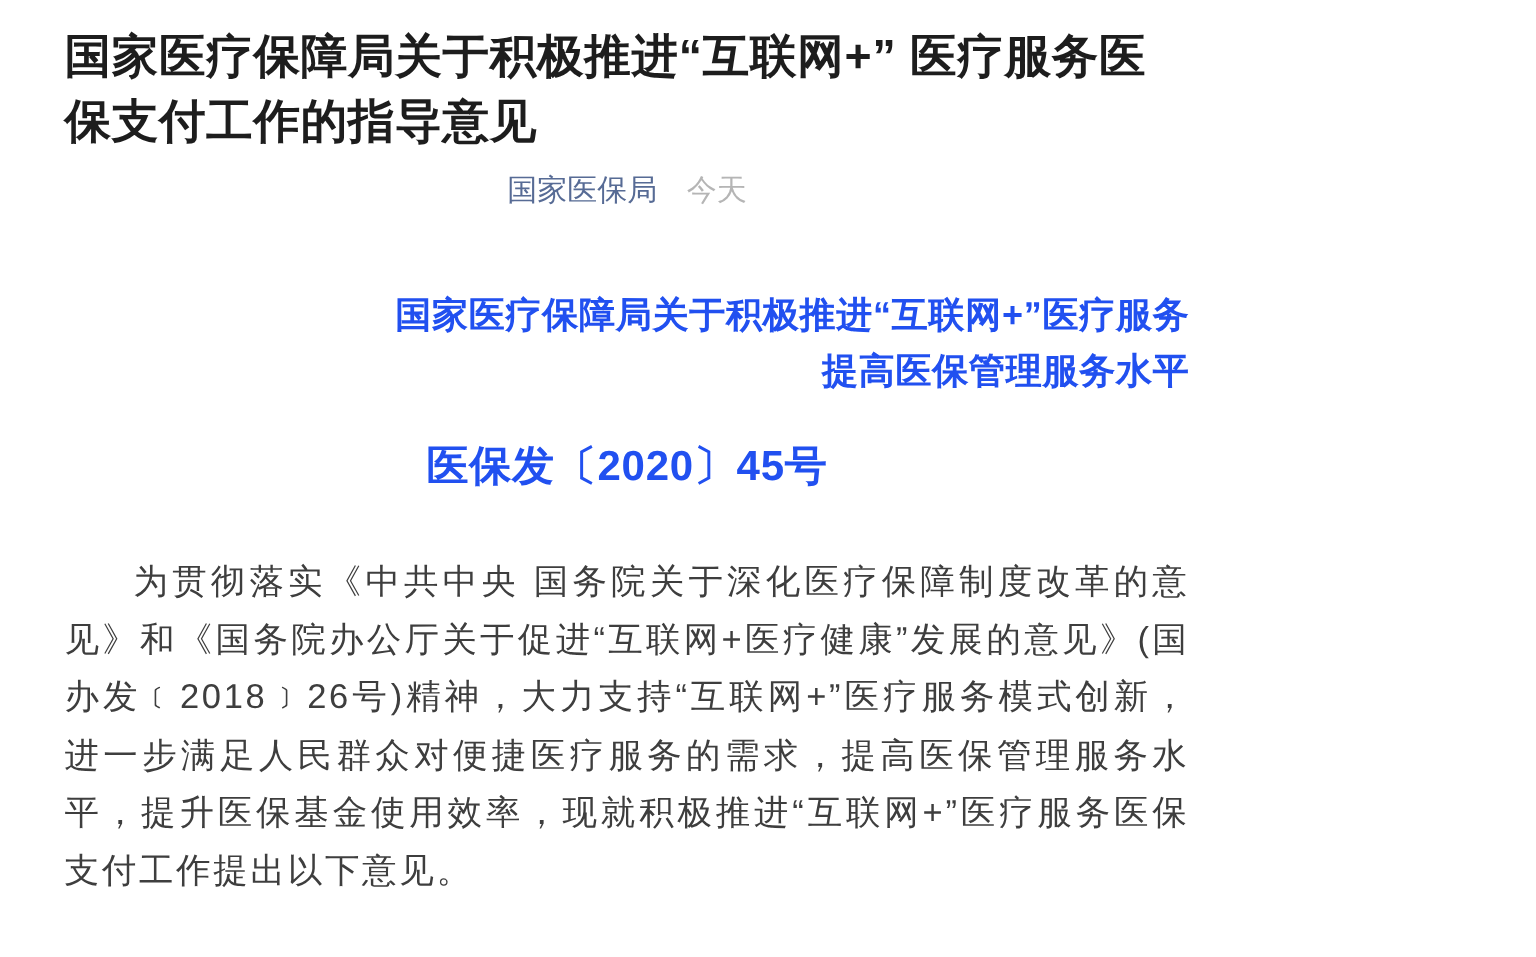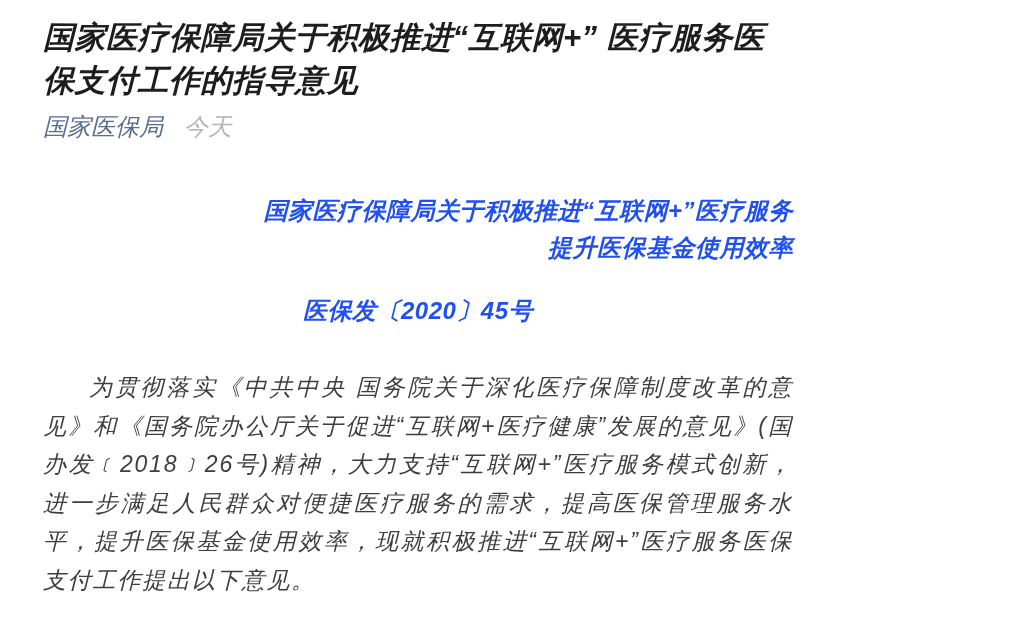--- a/index.html
+++ b/index.html
@@ -4,54 +4,54 @@
 <style>
   * { margin: 0; padding: 0; box-sizing: border-box; }
   html, body { background: #ffffff; }
   .page {
     position: relative;
     width: 836px;
     height: 638px;
     background: #ffffff;
     overflow: hidden;
     font-family: "Liberation Sans", "DejaVu Sans", sans-serif;
-    font-style: italic;
   }
   .content { padding: 0 43px; }
 
   .article-title {
     margin-top: 16px;
     font-size: 31px;
     line-height: 43px;
     font-weight: 700;
     color: #1d1d1d;
     letter-spacing: 0.5px;
   }
 
   .byline {
     margin-top: 12px;
-    font-size: 24px;
+    font-size: 20px;
     line-height: 26px;
+    text-align: center;
   }
   .byline .account { cursor: pointer; }
   .byline .time { margin-left: 14px; }
 
   .doc-heading {
     margin-top: 52px;
     text-align: right;
     font-weight: 700;
     font-size: 24px;
     line-height: 37px;
     letter-spacing: 0.5px;
   }
   .doc-number {
     margin-top: 26px;
     text-align: center;
     font-weight: 700;
-    font-size: 24px;
+    font-size: 28px;
     line-height: 37px;
     letter-spacing: 0.5px;
   }
 
   .body-text {
     font-size: 23px;
     letter-spacing: 1.8px;
     line-height: 38.6px;
   }
   .salutation { margin-top: 40px; }
@@ -69,21 +69,21 @@
 
     <h1 class="article-title" style="color: rgb(29, 29, 29);">国家医疗保障局关于积极推进“互联网+” 医疗服务医保支付工作的指导意见</h1>
 
     <div class="byline">
       <span class="account" style="color: rgb(87, 107, 149);">国家医保局</span>
       <span class="time" style="color: rgb(181, 181, 181);">今天</span>
     </div>
 
     <div class="doc-heading" style="color: rgb(33, 80, 240);">
       <div>国家医疗保障局关于积极推进“互联网+”医疗服务</div>
-      <div>提升医保基金使用效率</div>
+      <div>提高医保管理服务水平</div>
     </div>
 
     <div class="doc-number" style="color: rgb(33, 80, 240);">医保发〔2020〕45号</div>
 
 
     <p class="body-text paragraph" style="color: rgb(62, 62, 62);">为贯彻落实《中共中央 国务院关于深化医疗保障制度改革的意见》和《国务院办公厅关于促进“互联网+医疗健康”发展的意见》(国办发﹝2018﹞26号)精神，大力支持“互联网+”医疗服务模式创新，进一步满足人民群众对便捷医疗服务的需求，提高医保管理服务水平，提升医保基金使用效率，现就积极推进“互联网+”医疗服务医保支付工作提出以下意见。</p>
 
   </div>
 </div>
 

